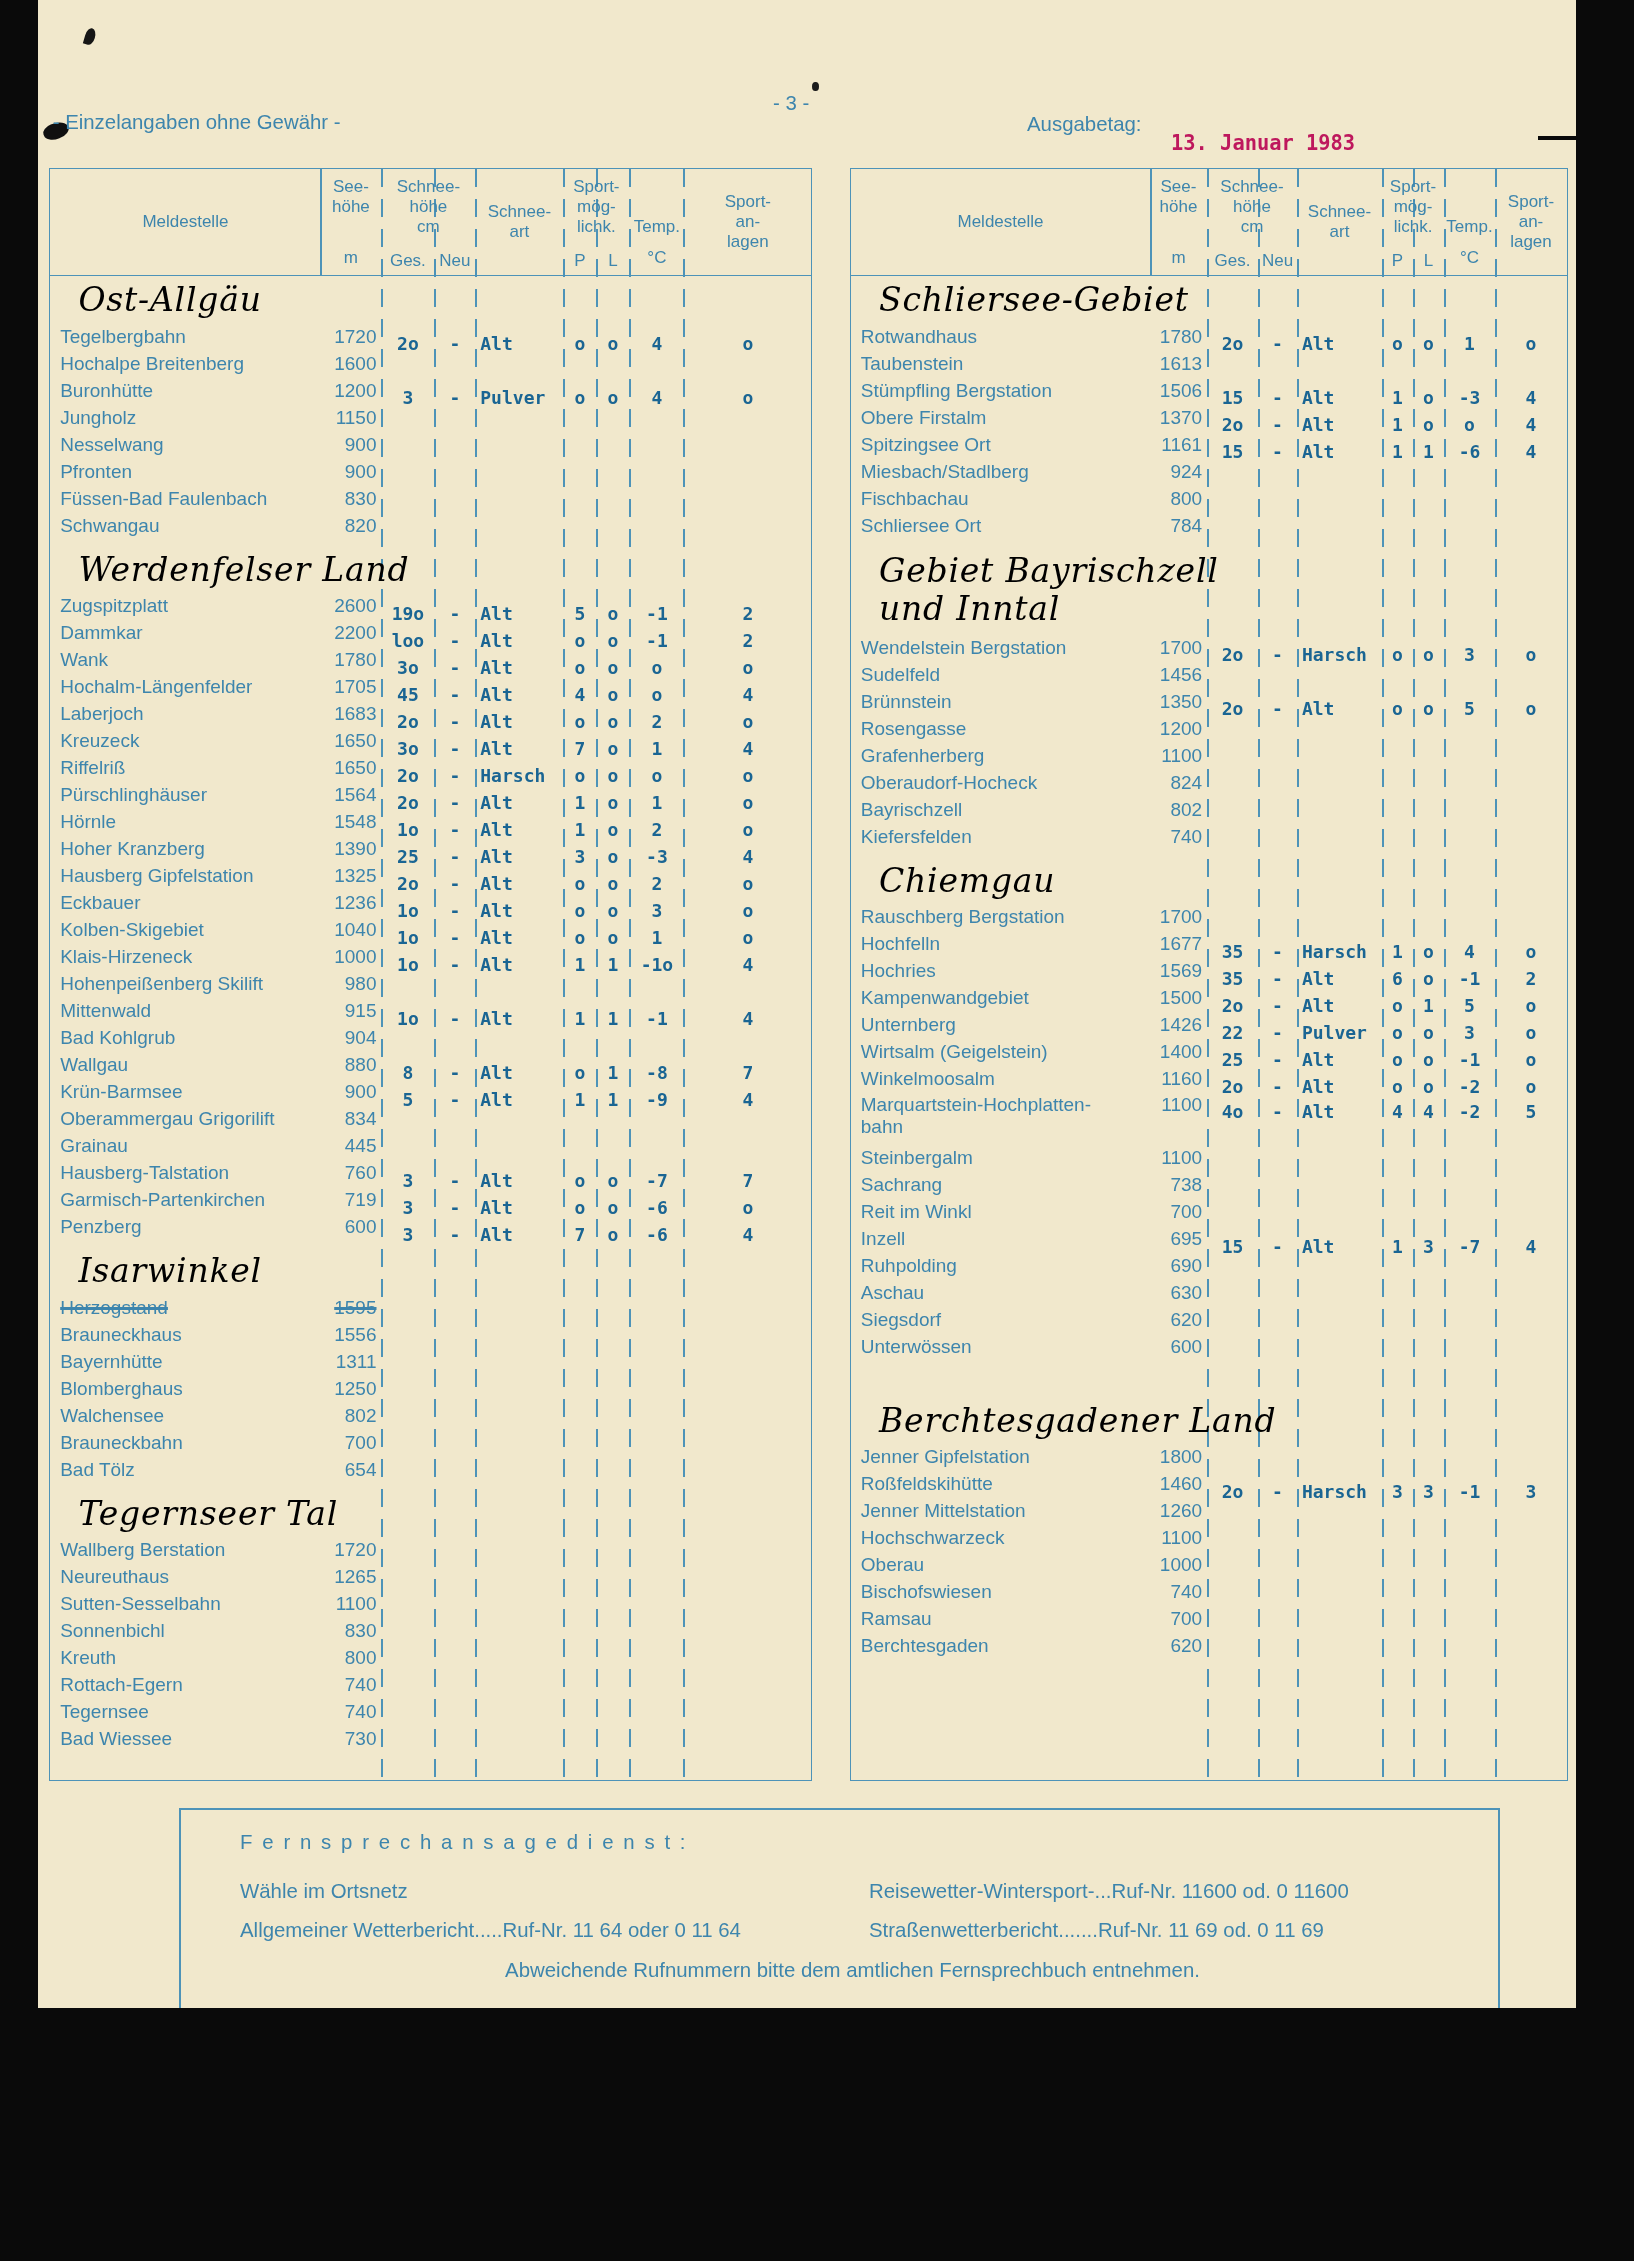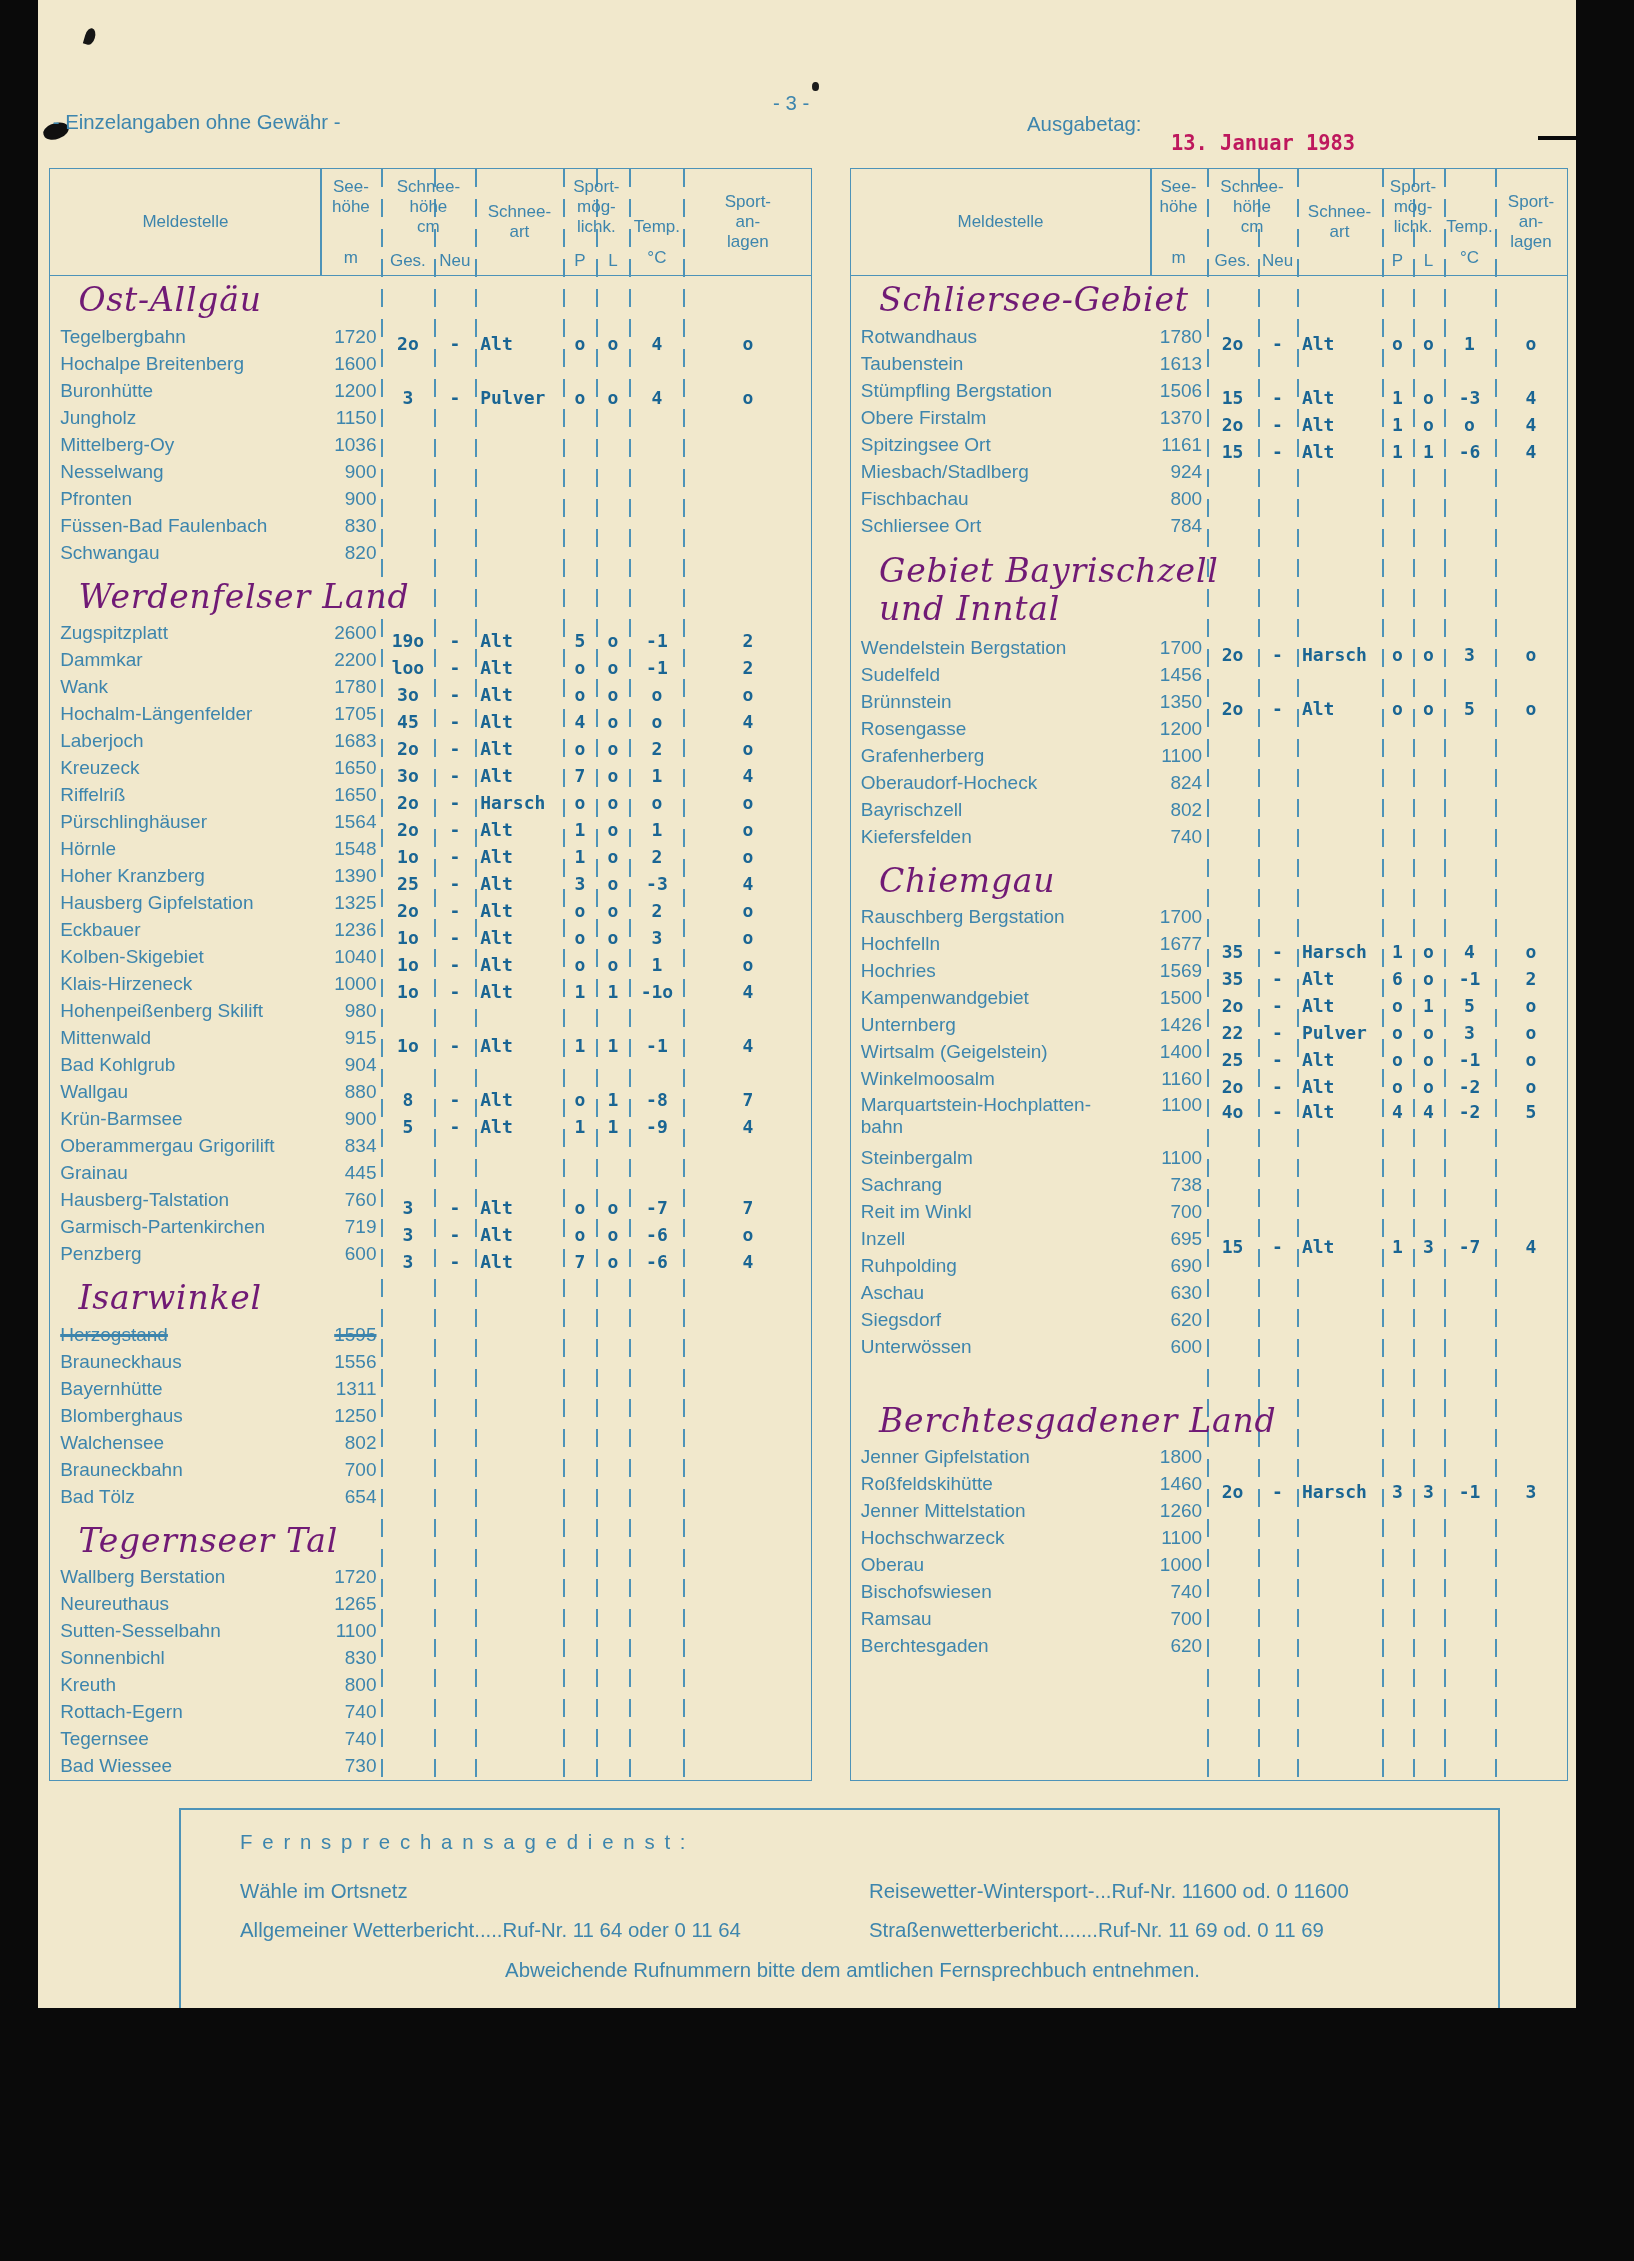--- a/index.html
+++ b/index.html
@@ -49,21 +49,21 @@
   .th-sport{width:calc(var(--wp) + var(--wl));}
   .th-sport .pl{margin-top:auto;margin-bottom:4.1px;display:flex;width:100%;}
   .th-sport .pl span{width:50%;text-align:center;}
   .th-temp{width:var(--wtemp);justify-content:flex-end;padding-bottom:6.5px;}
   .th-temp .t1{margin-bottom:11.4px;}
   .th-anl{flex:1;justify-content:center;padding-top:0;}
   .tbody{position:relative;height:1504px;overflow:hidden;}
   .section-heading{display:flex;flex-direction:column;justify-content:center;
       height:47px;padding-left:28px;box-sizing:border-box;
       font-family:"DejaVu Serif",serif;font-style:italic;font-size:33px;
-      color:#701a75;letter-spacing:0.8px;}
+      color:#000000;letter-spacing:0.8px;}
   .section-heading.multi{height:auto;padding-top:6.5px;padding-bottom:6.5px;line-height:1.15;}
   .tbody .section-heading:not(:first-child){margin-top:6.5px;}
   .section-heading.extra-gap{margin-top:36px !important;}
   .trow{display:flex;height:27px;align-items:center;}
   .trow.tall{height:52px;align-items:flex-start;}
   .tall .cell{padding-top:1.6px;}
   .cell{box-sizing:border-box;}
   .c-name{width:var(--wname);padding-left:9.8px;font-size:19px;color:#3d85ad;
       white-space:pre-line;line-height:1.15;}
   .c-m{width:var(--wm);text-align:right;padding-right:4.9px;font-size:19px;color:#3d85ad;}
@@ -193,31 +193,20 @@
           <div class="cell c-m">1150</div>
           <div class="cell c-ges typed"></div>
           <div class="cell c-neu typed"></div>
           <div class="cell c-art typed"></div>
           <div class="cell c-p typed"></div>
           <div class="cell c-l typed"></div>
           <div class="cell c-temp typed"></div>
           <div class="cell c-anl typed"></div>
         </div>
         <div class="trow">
-          <div class="cell c-name">Mittelberg-Oy</div>
-          <div class="cell c-m">1036</div>
-          <div class="cell c-ges typed"></div>
-          <div class="cell c-neu typed"></div>
-          <div class="cell c-art typed"></div>
-          <div class="cell c-p typed"></div>
-          <div class="cell c-l typed"></div>
-          <div class="cell c-temp typed"></div>
-          <div class="cell c-anl typed"></div>
-        </div>
-        <div class="trow">
           <div class="cell c-name">Nesselwang</div>
           <div class="cell c-m">900</div>
           <div class="cell c-ges typed"></div>
           <div class="cell c-neu typed"></div>
           <div class="cell c-art typed"></div>
           <div class="cell c-p typed"></div>
           <div class="cell c-l typed"></div>
           <div class="cell c-temp typed"></div>
           <div class="cell c-anl typed"></div>
         </div>

